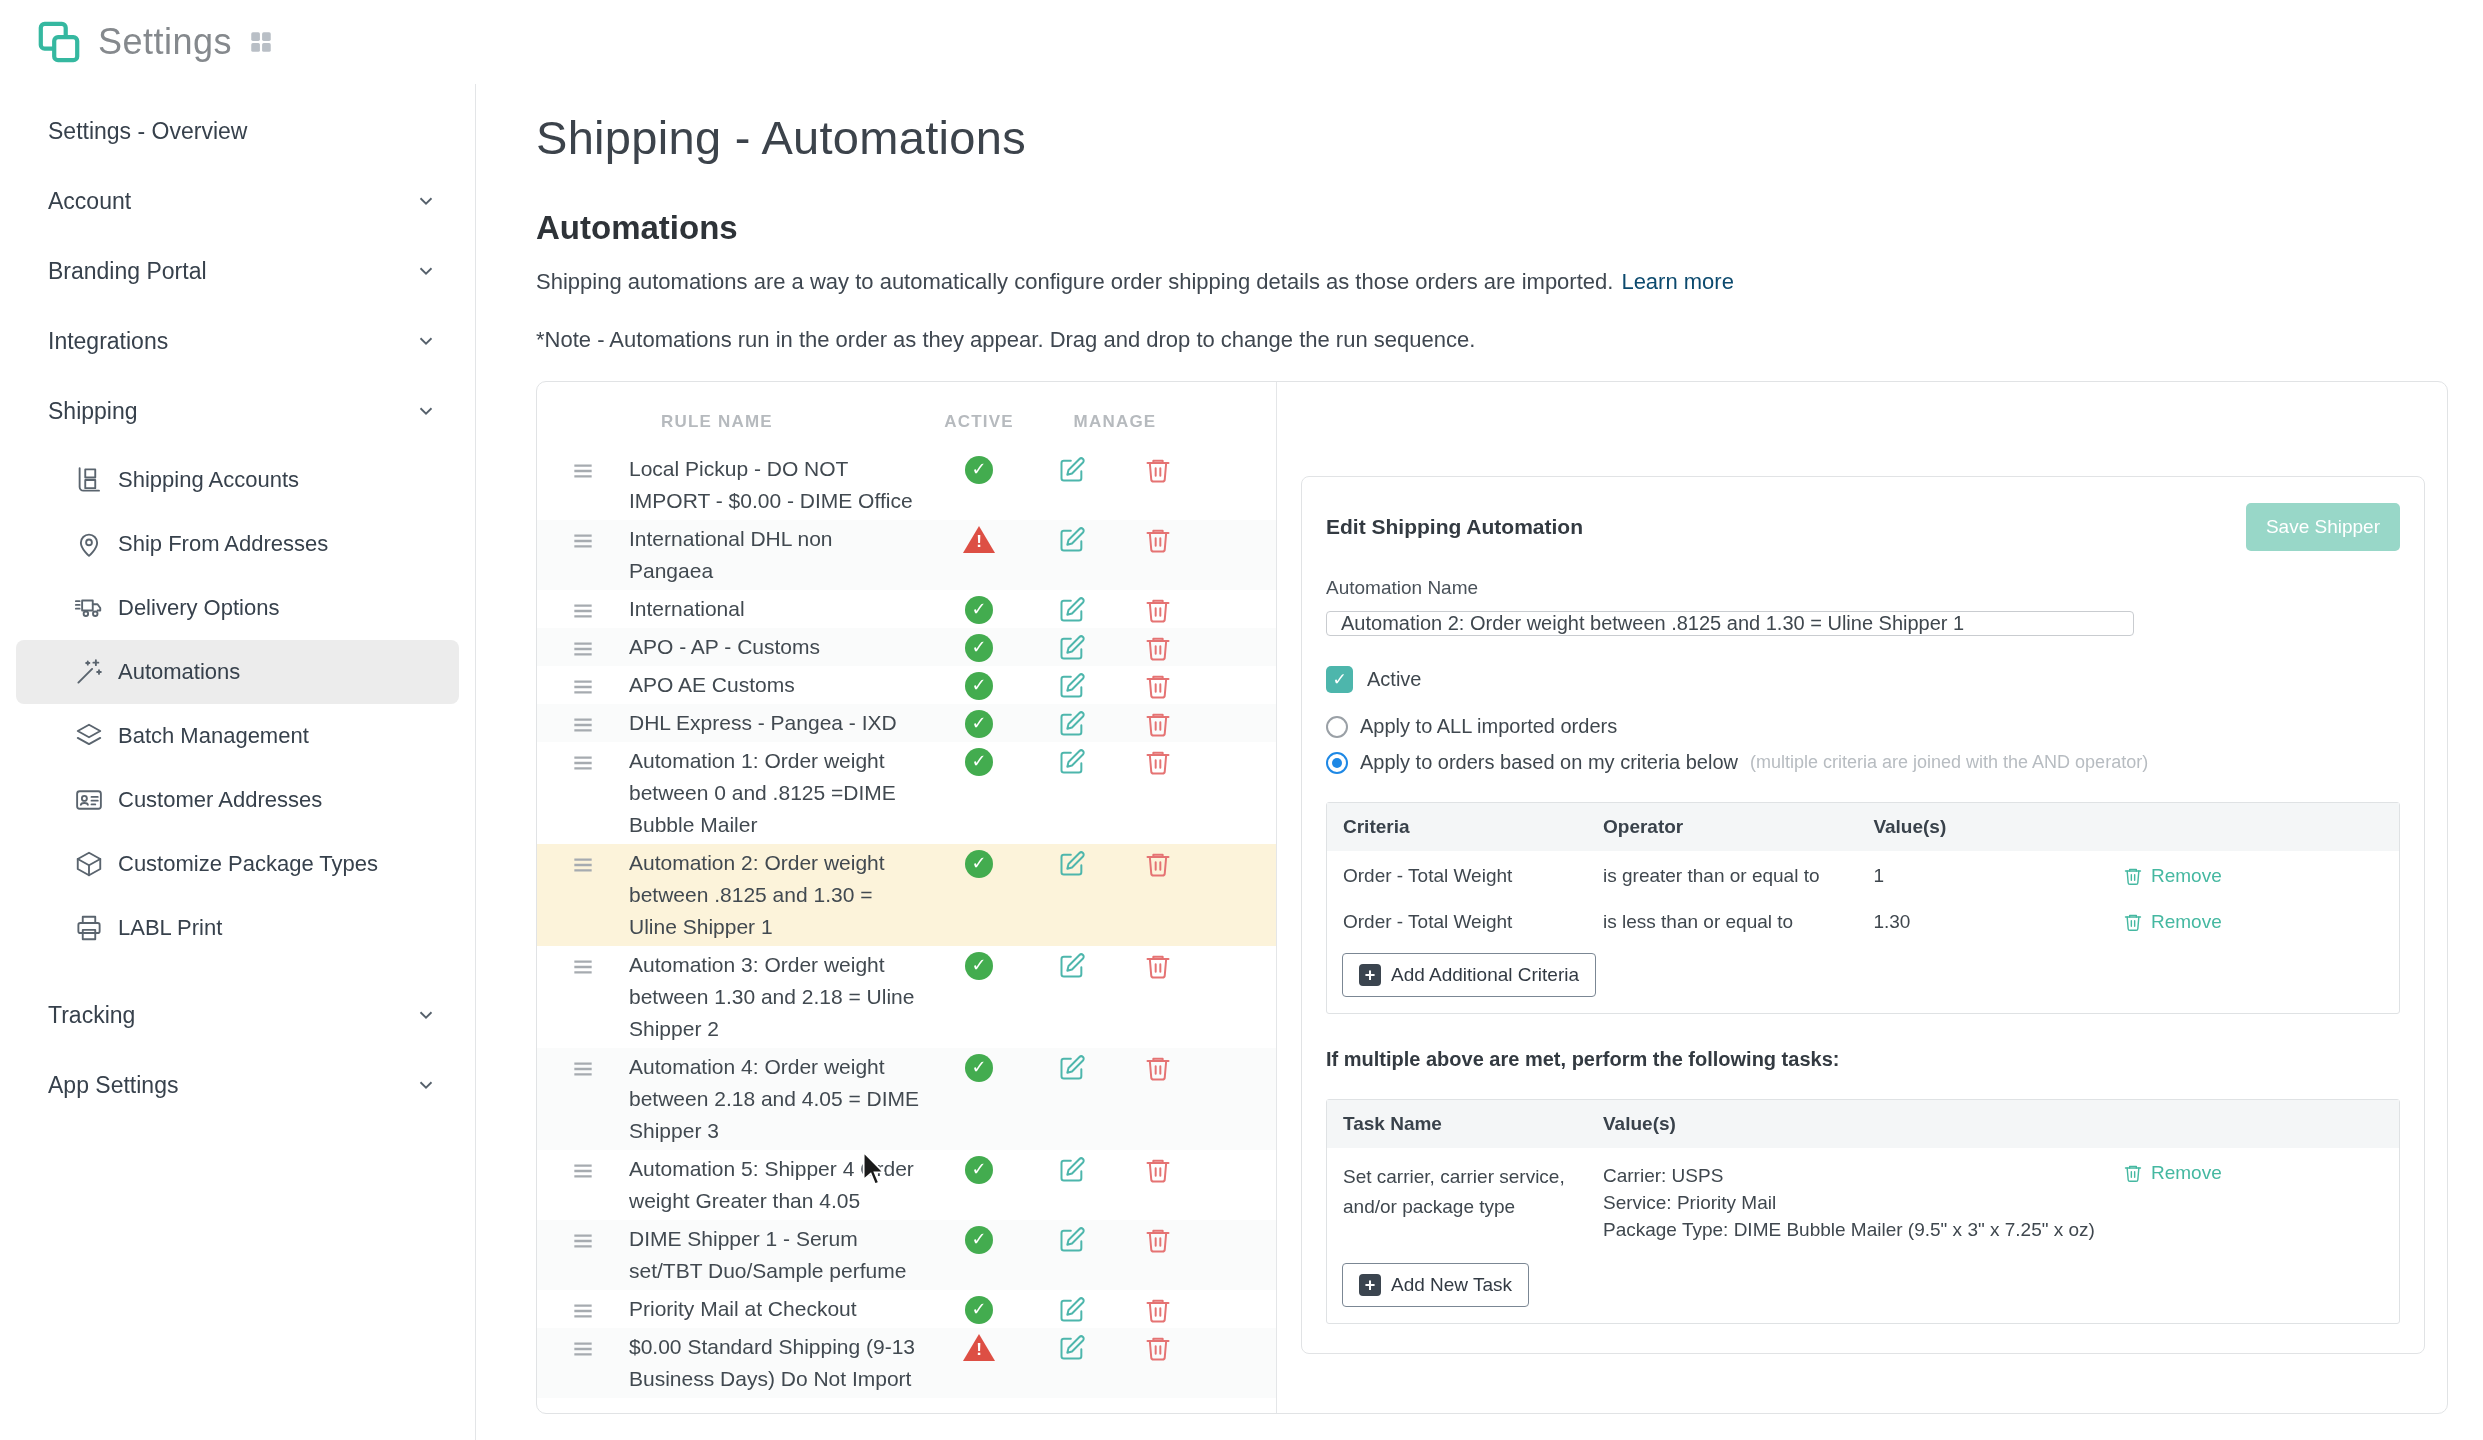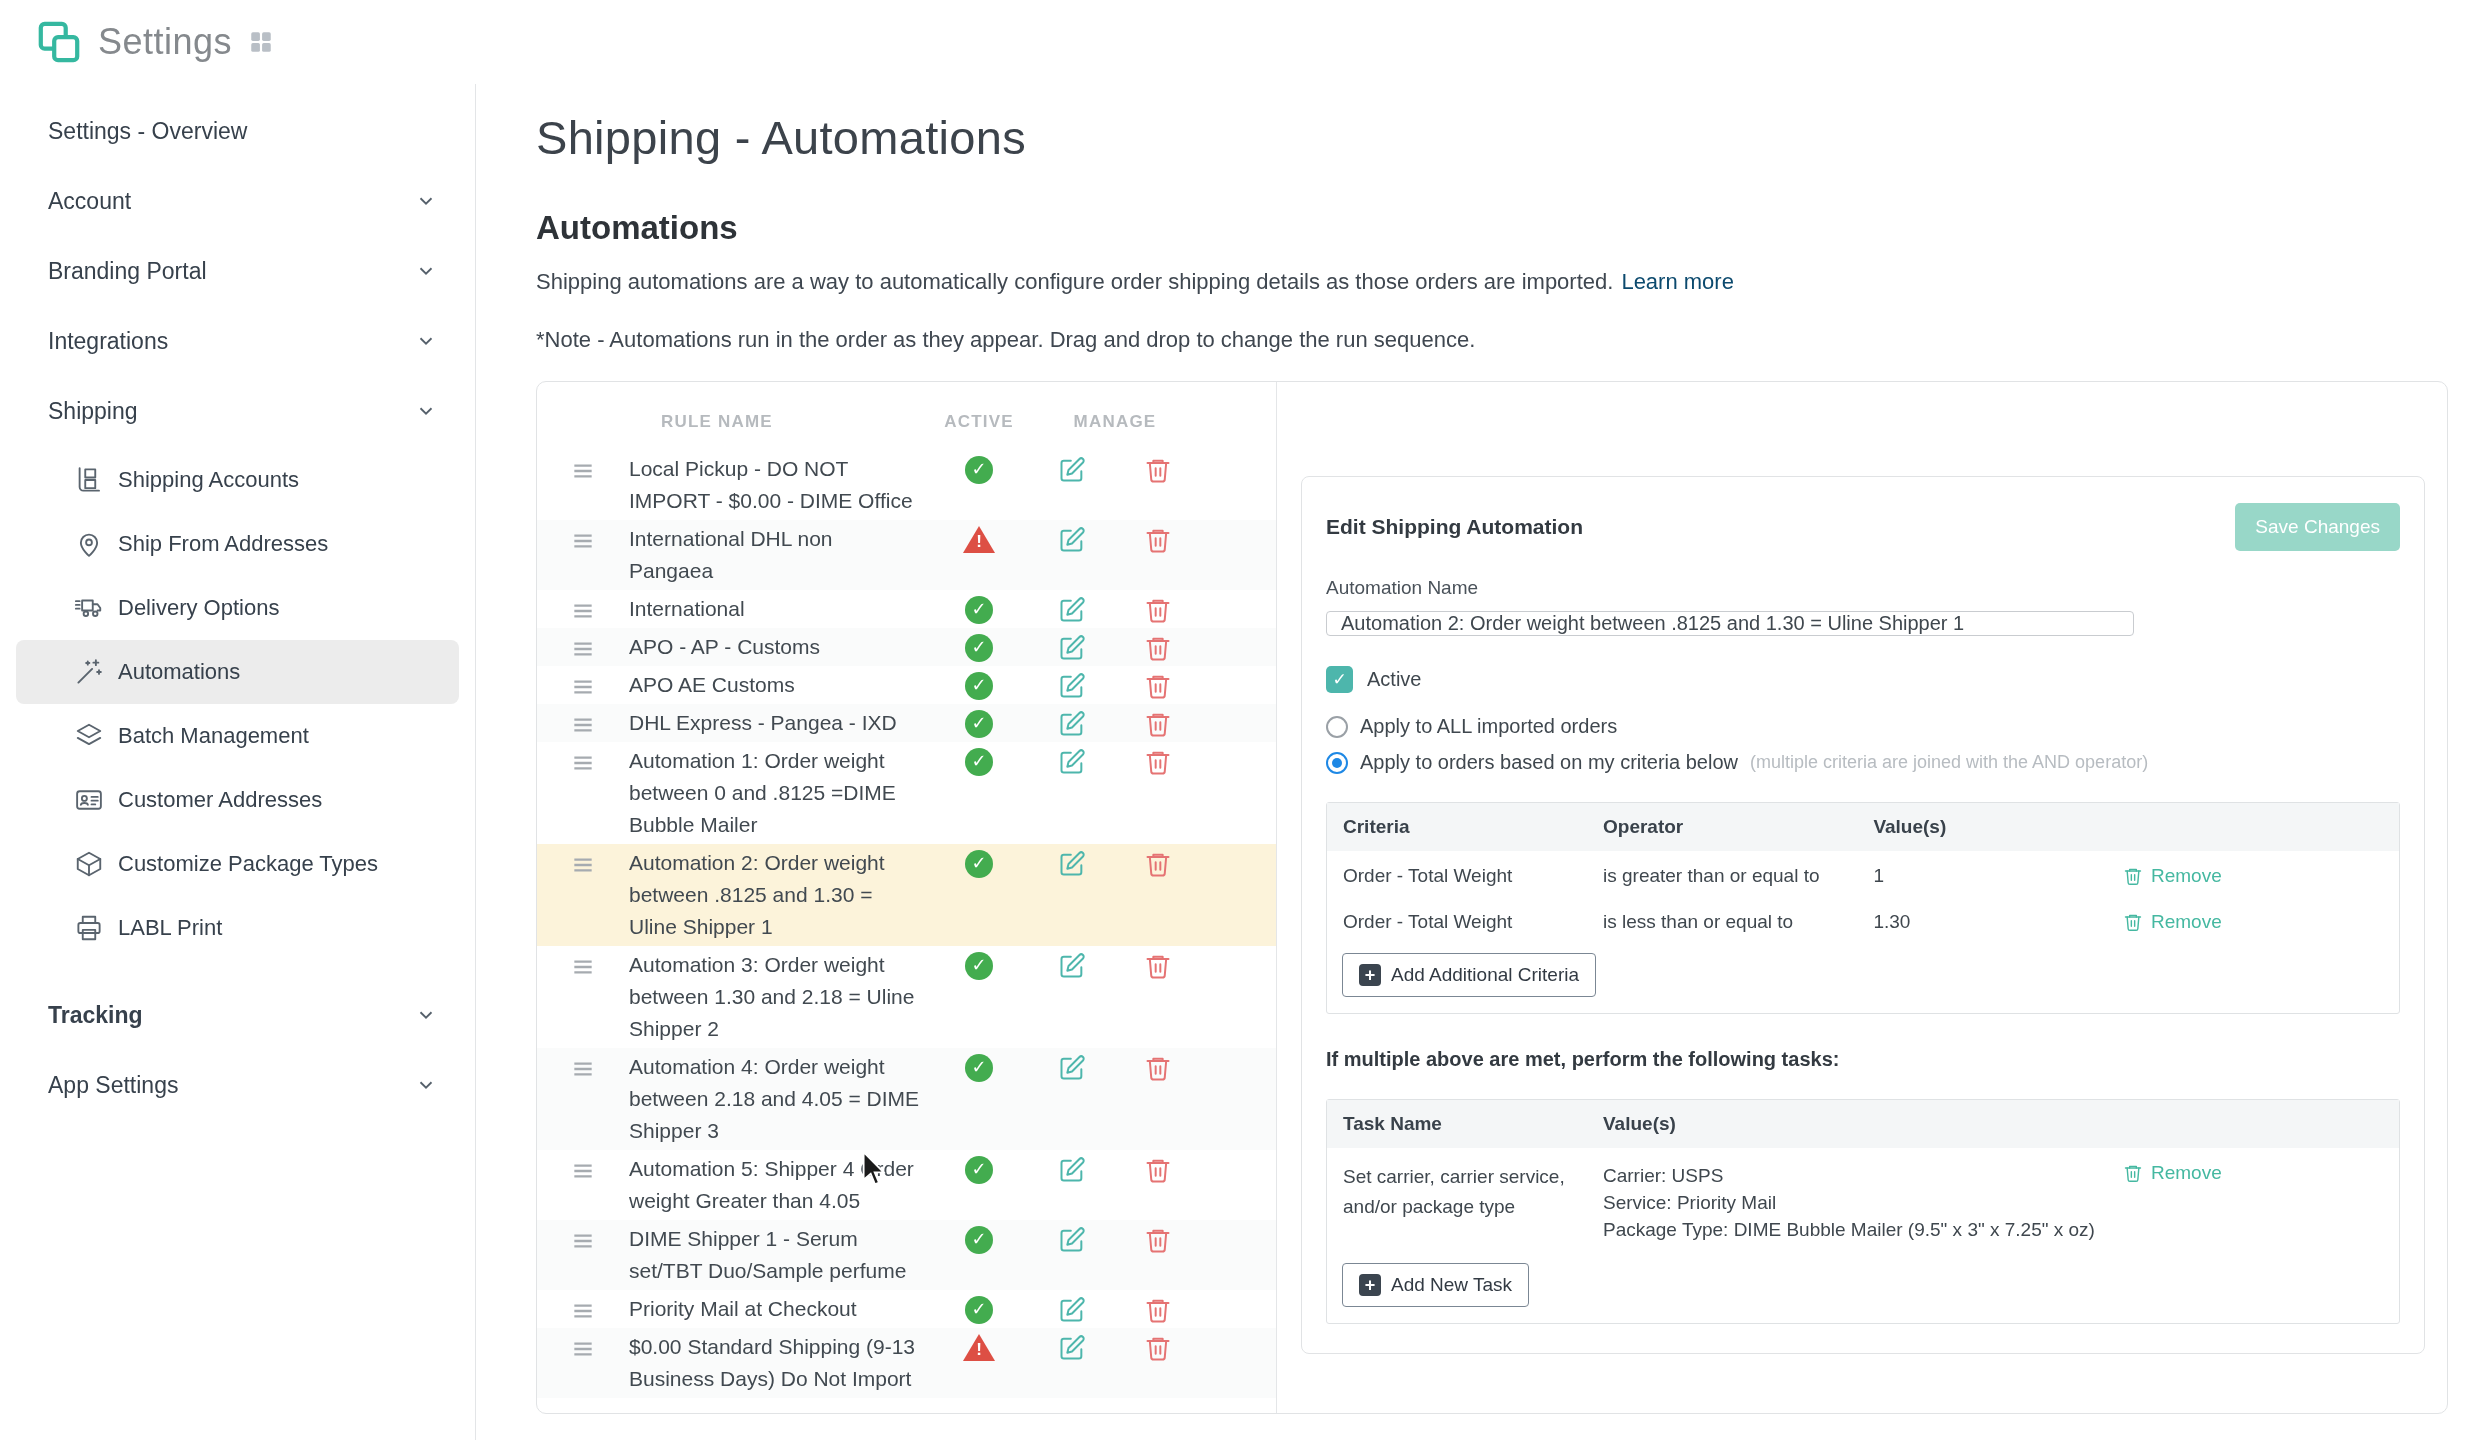--- a/index.html
+++ b/index.html
@@ -21,21 +21,21 @@
   .sidebar { width: 476px; flex: none; border-right: 1px solid #e3e5e7; padding-top: 12px; }
   .side-item { height: 70px; display: flex; align-items: center; justify-content: space-between;
     padding: 0 38px 0 48px; font-size: 23px; color: #37414c; cursor: default; }
   .side-item .chev svg { width: 22px; height: 22px; }
   .side-sub { padding: 2px 0 6px; }
   .sub-item { height: 64px; margin: 0 16px; padding: 0 16px 0 58px; border-radius: 8px;
     display: flex; align-items: center; gap: 14px; font-size: 22px; color: #37414c; }
   .sub-item.active { background: #ececec; }
   .sub-ico svg { width: 30px; height: 30px; stroke: #5a646e; fill: none; stroke-width: 1.5;
     stroke-linecap: round; stroke-linejoin: round; }
-  .side-item.gap-top { margin-top: 14px; font-weight: bold; }
+  .side-item.gap-top { margin-top: 14px; }
 
   
   .content { flex: 1; padding: 26px 0 0 60px; }
   .page-title { font-size: 47px; font-weight: 500; color: #3c434b; letter-spacing: .3px; }
   .section-title { font-size: 33px; font-weight: 700; color: #2e3338; margin-top: 44px; }
   .desc { font-size: 22px; color: #3f4750; margin-top: 22px; }
   .learn { color: #0c4a6e; text-decoration: none; margin-left: 8px; cursor: pointer; }
   .note { font-size: 22px; color: #3f4750; margin-top: 32px; }
 
   
@@ -715,21 +715,21 @@
       </span>
     </span>
   </div>
           </div>
       </div>
 
       <div class="editor-col">
         <div class="editor-box">
           <div class="editor-head">
             <h3>Edit Shipping Automation</h3>
-            <button class="save-btn">Save Changes</button>
+            <button class="save-btn">Save Shipper</button>
           </div>
 
           <label class="fld-label">Automation Name</label>
           <input class="fld-input" type="text" value="Automation 2: Order weight between .8125 and 1.30 = Uline Shipper 1" style="">
 
           <div class="active-row">
             <span class="checkbox"></span>
             <span>Active</span>
           </div>
 

